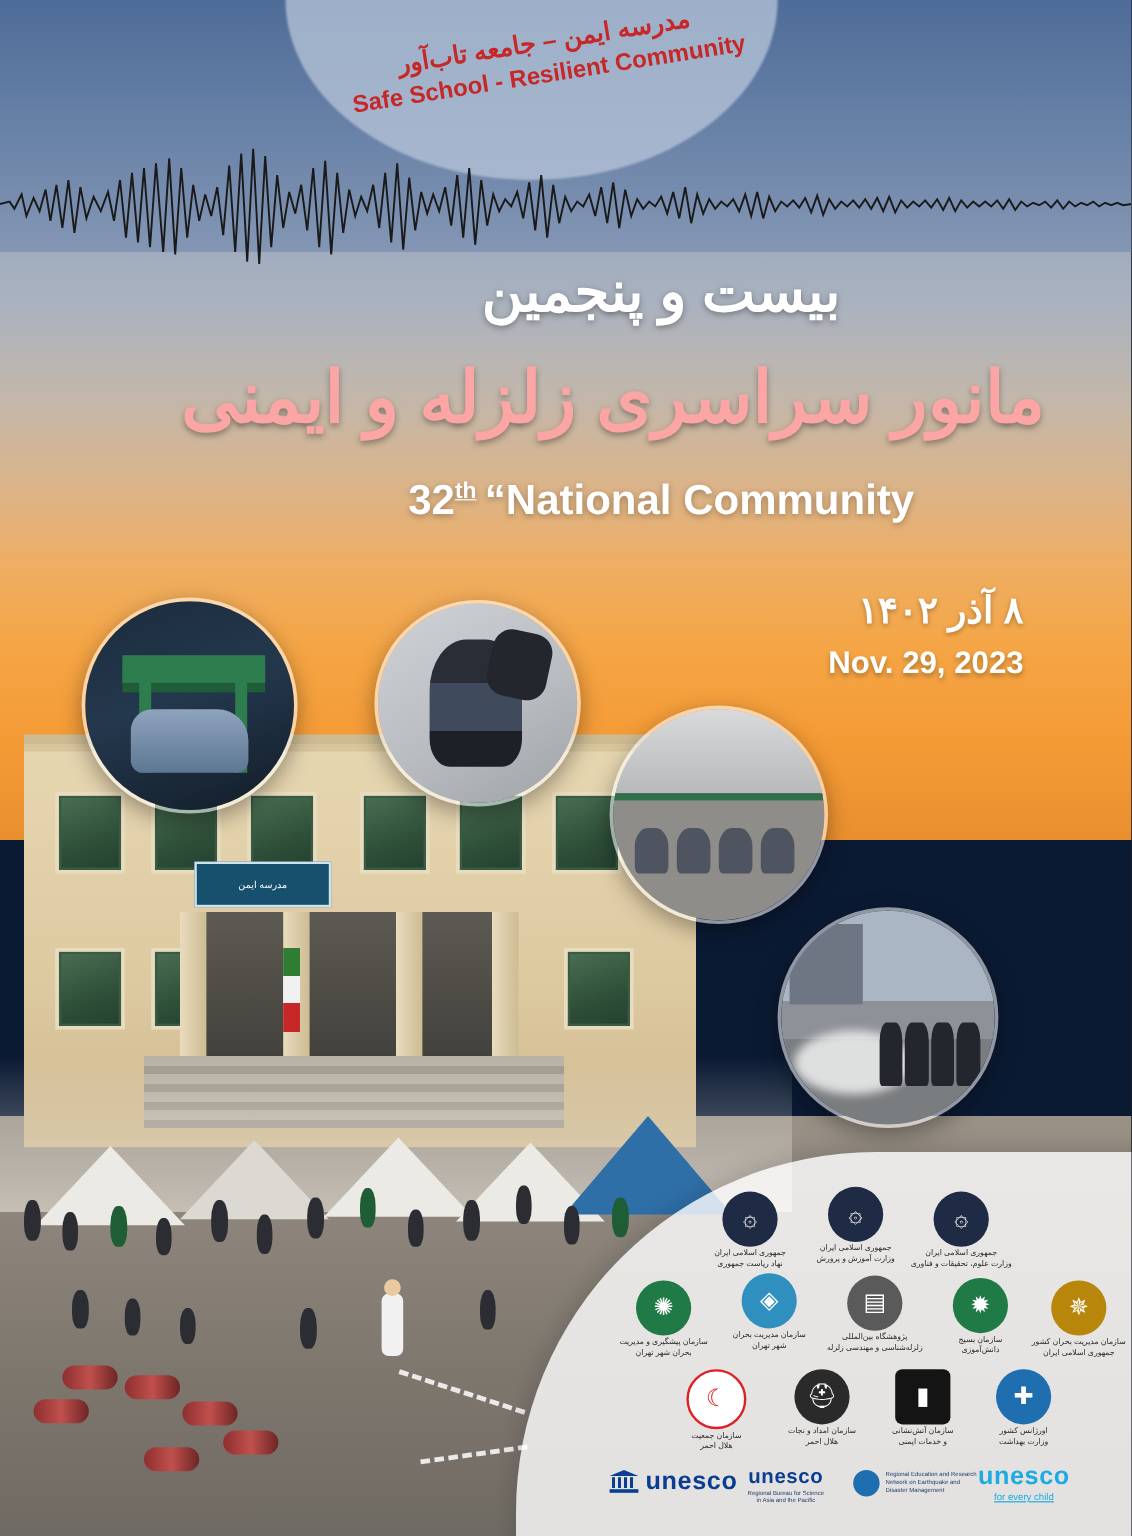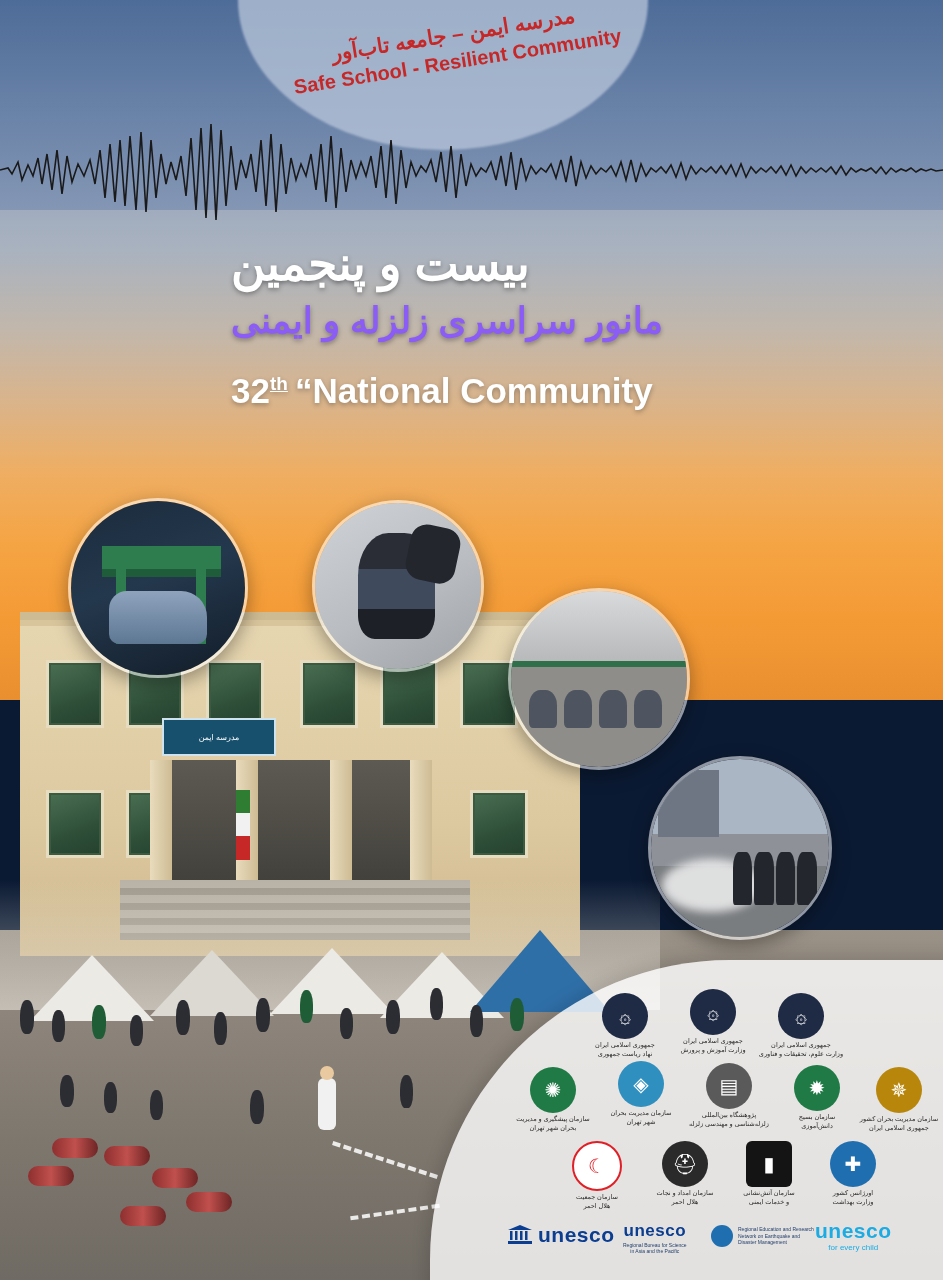--- a/index.html
+++ b/index.html
@@ -75,41 +75,41 @@
   .seismo {
     position: absolute;
     left: 0; top: 110px;
     width: 943px; height: 120px;
   }
 
   
   .title-block {
     position: absolute;
     right: 72px;
-    top: 235px;
+    top: 214px;
     width: 640px;
-    text-align: left;
+    text-align: center;
     direction: rtl;
   }
   .title-fa-1 {
     color: #ffffff;
     font-size: 47px;
     font-weight: bold;
     line-height: 1.25;
     text-shadow: 0 2px 5px rgba(0,0,0,0.35);
     white-space: nowrap;
   }
   .title-fa-2 {
-    color: #8b5cf6;
-    font-size: 36px;
+    color: #fca5a5;
+    font-size: 60px;
     font-weight: bold;
     line-height: 1.25;
     text-shadow: 0 2px 5px rgba(0,0,0,0.35);
     white-space: nowrap;
-    margin-top: 4px;
+    margin-top: 21px;
   }
   .title-en {
     direction: ltr;
     color: #ffffff;
     font-size: 35px;
     font-weight: bold;
     line-height: 1.25;
     margin-top: 26px;
     text-shadow: 0 2px 5px rgba(0,0,0,0.3);
   }
@@ -359,20 +359,21 @@
     font-size: 21px;
     font-weight: bold;
     letter-spacing: 0.5px;
   }
   .unicef-box {
     color: #1cabe2;
   }
   .unicef-sub {
     font-size: 8px;
     color: #1cabe2;
+    text-decoration: underline;
   }
 </style>
 </head>
 <body>
 
 <div id="poster">
 
   <div class="sky"></div>
   <div class="sky-top-dark"></div>
   <div class="sky-ellipse"></div>
@@ -388,20 +389,22 @@
 
   <div class="title-block">
     <div class="title-fa-1">بیست و پنجمین</div>
     <div class="title-fa-2">مانور سراسری زلزله و ایمنی</div>
     <div class="title-en">
       <span>32</span><sup>th</sup><span> “National Community</span><br>
     </div>
   </div>
 
   <div class="date-block">
+    <div class="date-fa">۸ آذر ۱۴۰۲</div>
+    <div class="date-en">Nov. 29, 2023</div>
   </div>
 
   <div class="ground"></div>
 
   <div class="building-roofline"></div>
   <div class="building"></div>
 
   <div class="win-row" style="left:46px; top:660px;">
     <div class="win"></div>
     <div class="win"></div>

